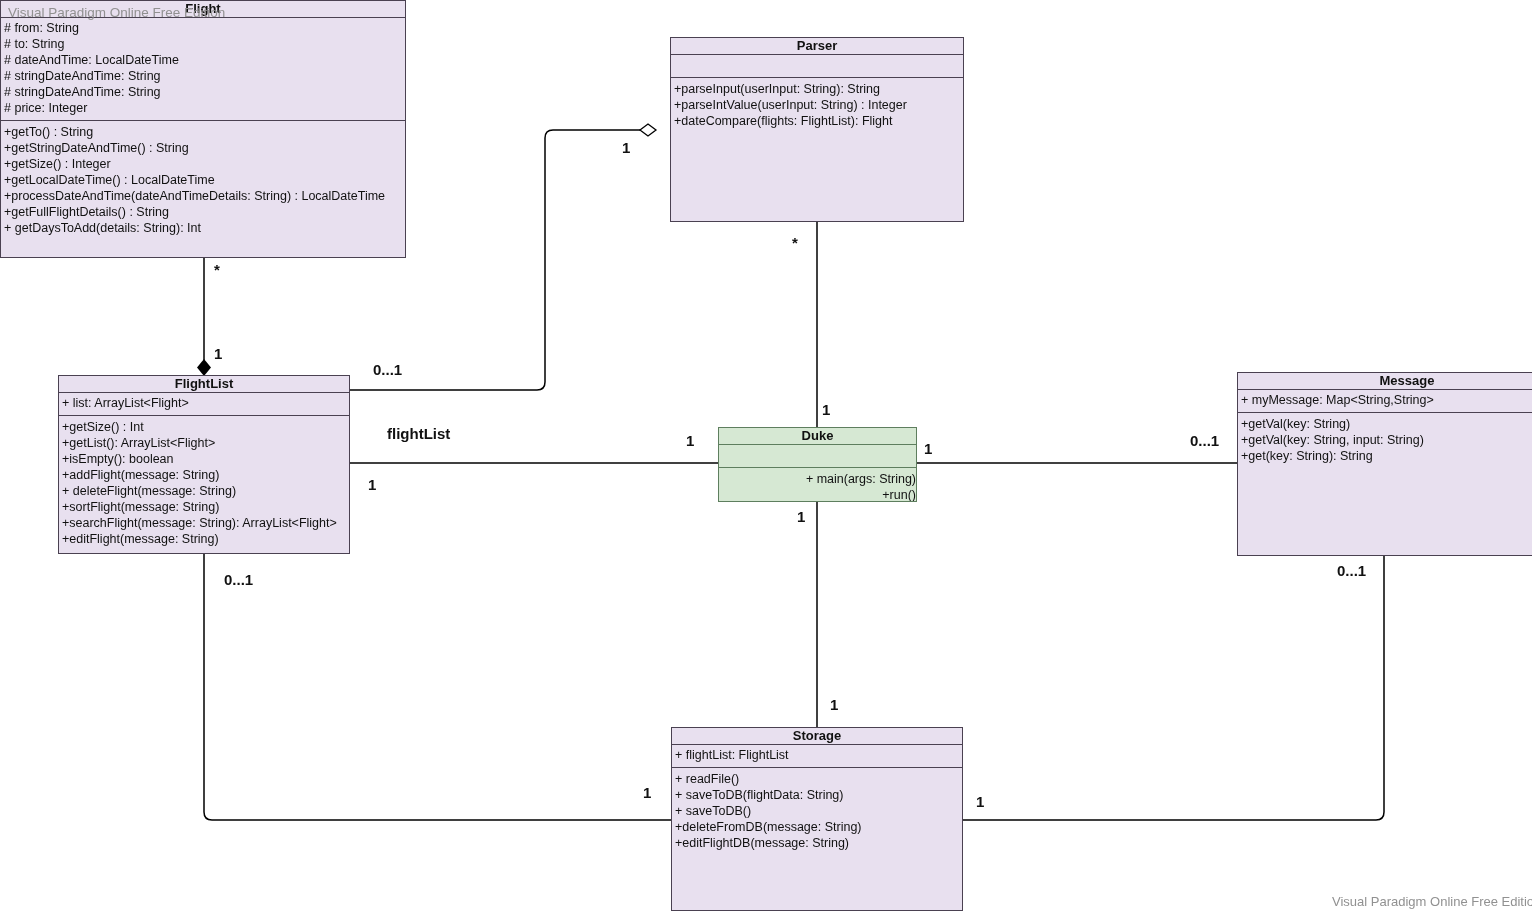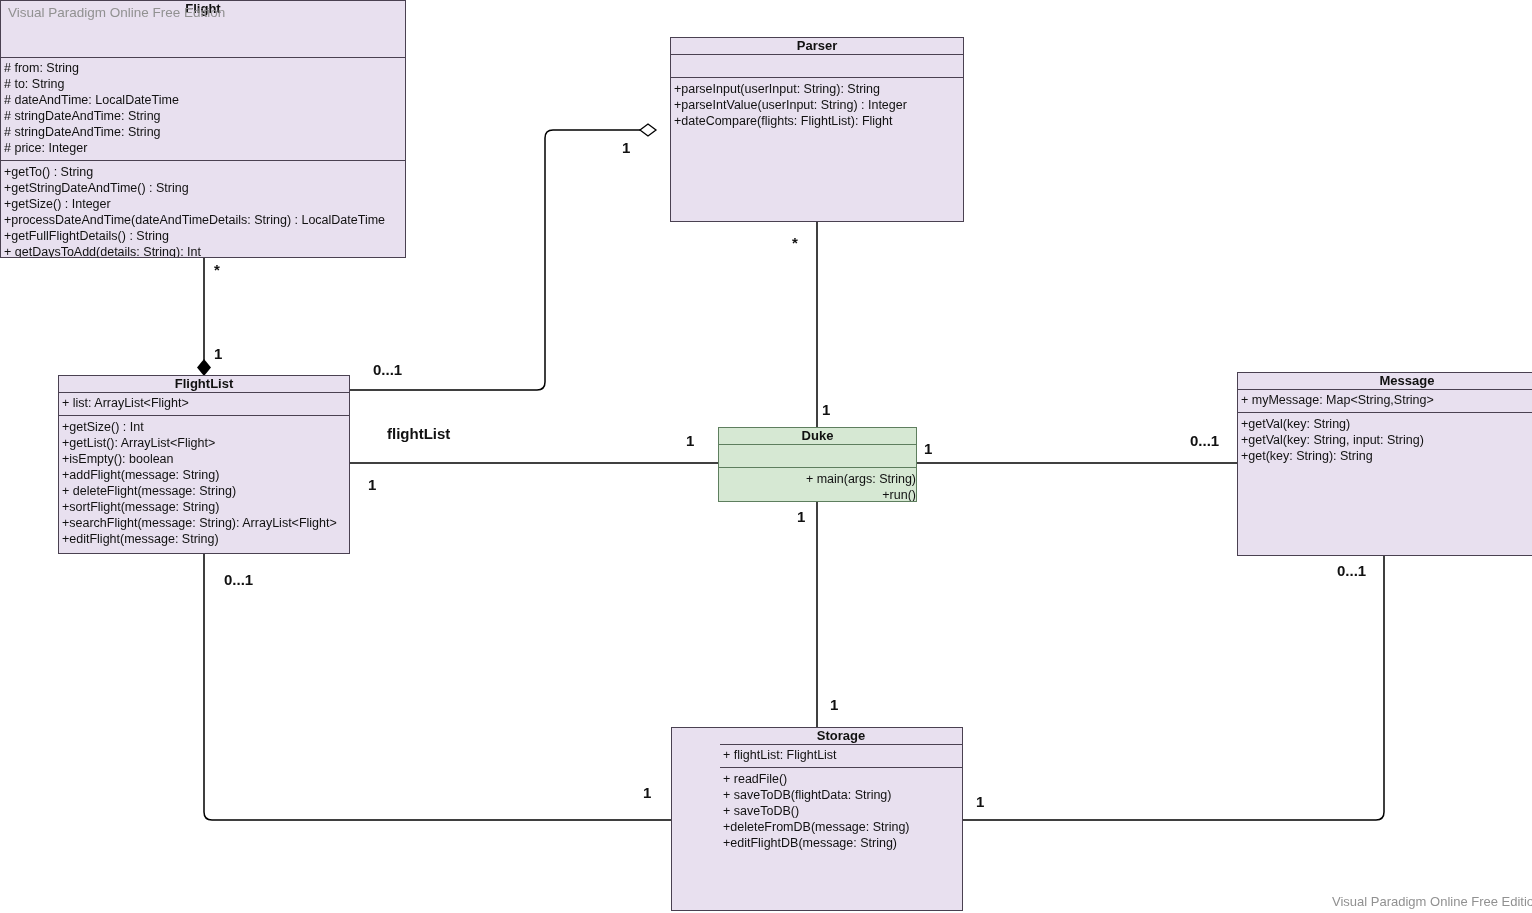--- a/index.html
+++ b/index.html
@@ -23,26 +23,26 @@
     padding:2px 0 0 3px; overflow:hidden;
   }
   .cls-methods {
     flex:1 1 auto; border-top:1px solid #4a4151;
     padding:3px 0 0 3px; overflow:hidden;
   }
   .uml-class.green .cls-attrs, .uml-class.green .cls-methods { border-top-color:#5e7e5e;text-align:right; }
   .member { font-size:12.5px; line-height:16px; white-space:nowrap; color:#111; }
 
   #cls-flight     { left:0px;    top:0px;   width:406px; height:258px; }
-  #cls-flight .cls-attrs { height:100px;margin-top:40px; }
+  #cls-flight .cls-attrs { height:100px; }
   #cls-parser     { left:670px;  top:37px;  width:294px; height:185px; }
   #cls-flightlist { left:58px;   top:375px; width:292px; height:179px; }
   #cls-duke       { left:718px;  top:427px; width:199px; height:75px;  }
   #cls-message    { left:1237px; top:372px; width:340px; height:184px; }
-  #cls-storage    { left:671px;  top:727px; width:292px; height:184px;padding-left:48px; }
+  #cls-storage    { left:671px;  top:727px; width:292px; height:184px; }
 
   .mult {
     position:absolute; z-index:3; font-weight:bold; font-size:15px;
     line-height:16px; color:#111; white-space:nowrap;
   }
   .role { font-size:15px; }
 
   #m-comp-star   { left:214px;  top:262px; }
   #m-comp-one    { left:214px;  top:346px; }
   #m-agg-01      { left:373px;  top:362px; }
@@ -98,20 +98,21 @@
         <div class="member"># to: String</div>
         <div class="member"># dateAndTime: LocalDateTime</div>
         <div class="member"># stringDateAndTime: String</div>
         <div class="member"># stringDateAndTime: String</div>
         <div class="member"># price: Integer</div>
       </div>
     <div class="cls-methods">
         <div class="member">+getTo() : String</div>
         <div class="member">+getStringDateAndTime() : String</div>
         <div class="member">+getSize() : Integer</div>
+        <div class="member">+getLocalDateTime() : LocalDateTime</div>
         <div class="member">+processDateAndTime(dateAndTimeDetails: String) : LocalDateTime</div>
         <div class="member">+getFullFlightDetails() : String</div>
         <div class="member">+ getDaysToAdd(details: String): Int</div>
       </div>
   </div>
 
   <div class="uml-class" id="cls-parser">
     <div class="cls-title">Parser</div>
     <div class="cls-attrs"></div>
     <div class="cls-methods">

